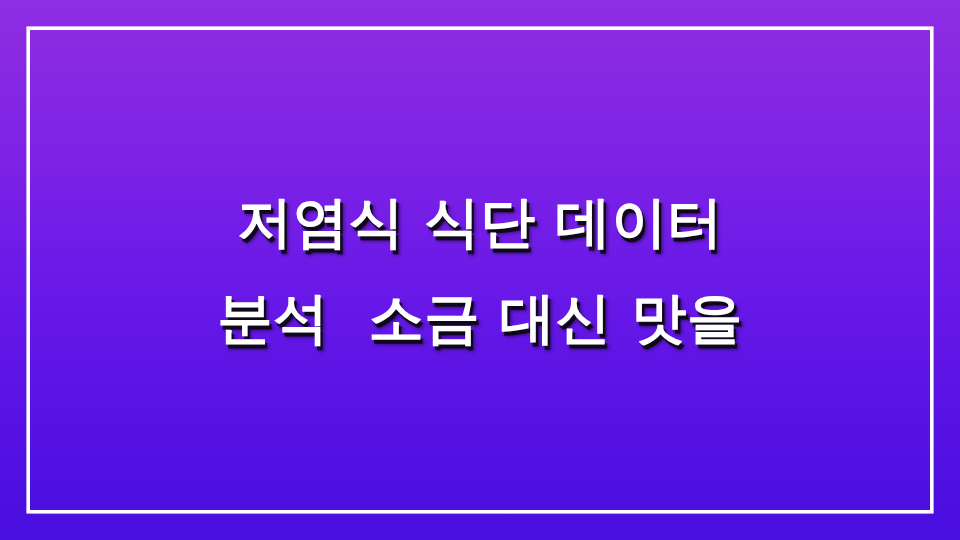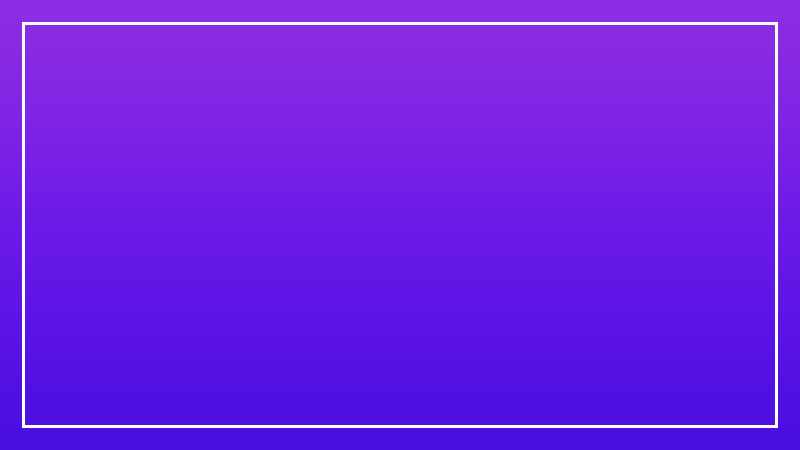--- a/index.html
+++ b/index.html
@@ -67,15 +67,17 @@
   }
 </style>
 </head>
 <body>
 
 <div id="canvas">
 
   <div id="frame-border"></div>
 
   <div id="title-block">
+    <span class="title-line">저염식 식단 데이터</span>
+    <span class="title-line">분석  소금 대신 맛을</span>
   </div>
 
 </div>
 
 </body></html>

